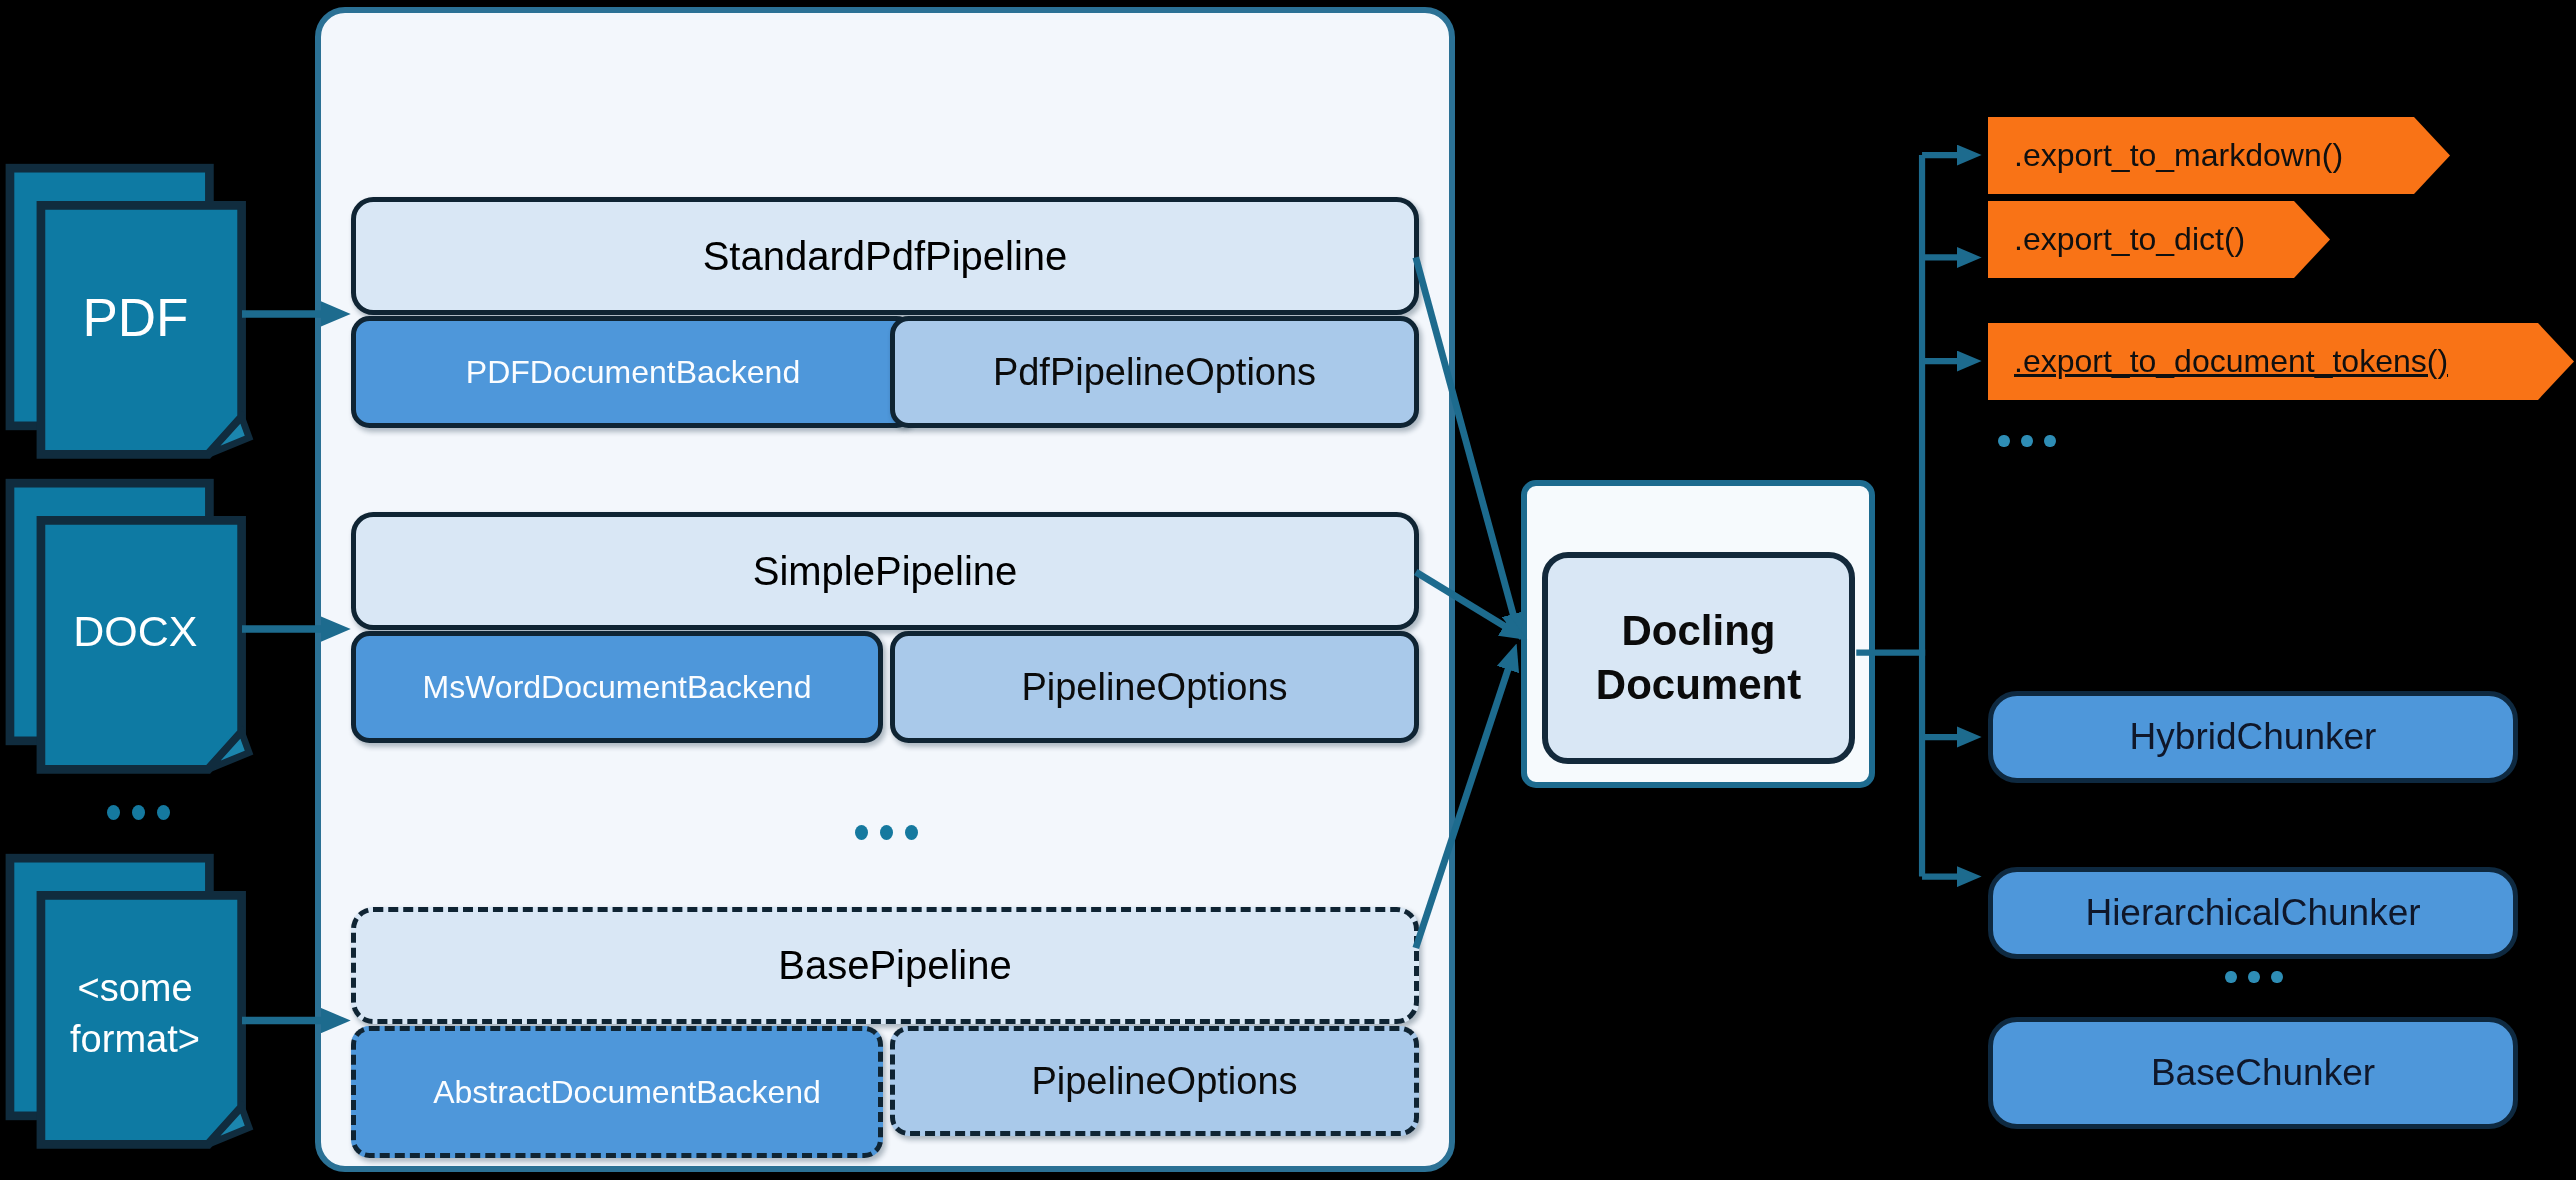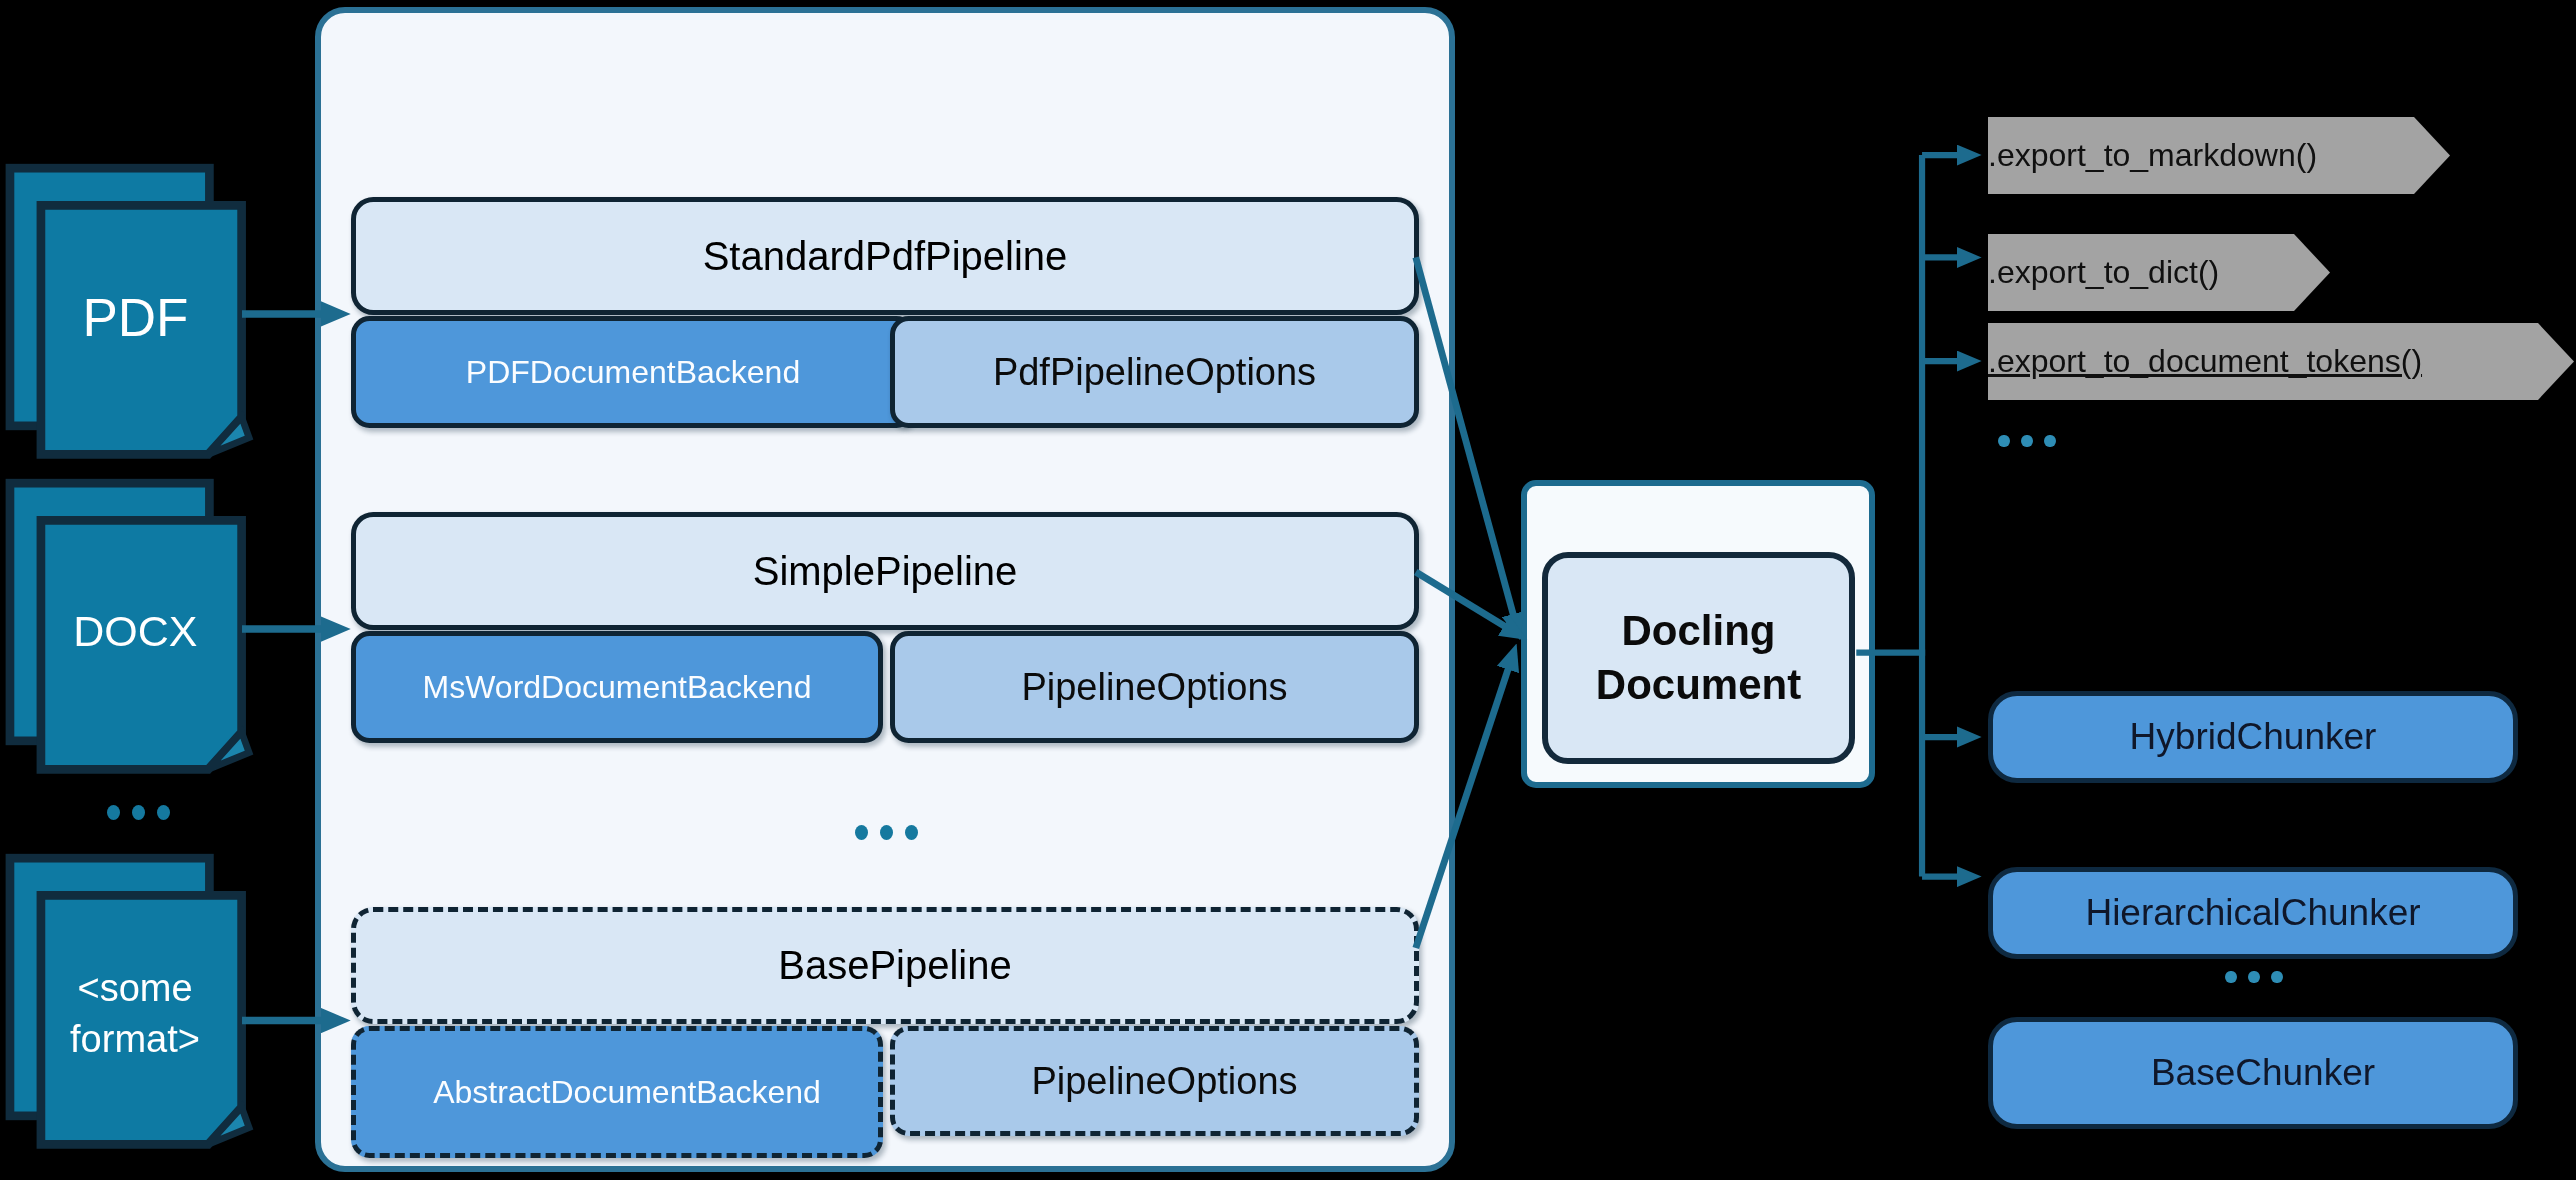--- a/index.html
+++ b/index.html
@@ -24,22 +24,22 @@
   .dashed{border-style:dashed;padding-left:20px;}
 
   
   .conv-outer{background:#f6fafd;border:6.2px solid #1d6b8f;border-radius:15px;z-index:10;
               box-shadow:5px 6.2px 8.7px rgba(0,0,0,0.55);}
   .conv-label{color:#0b0b0b;font-size:35px;}
   .docling{background:#d9e7f5;border:6.8px solid #13293b;border-radius:26px;
            color:#0b0b0b;font-size:42px;font-weight:bold;line-height:1.28;z-index:11;}
 
   
-  .chev{background:#a3a3a3;color:#101010;font-size:32px;z-index:10;
-        display:flex;align-items:center;
+  .chev{background:#f97316;color:#101010;font-size:32px;z-index:10;
+        display:flex;align-items:center;padding-left:26px;
         clip-path:polygon(0 0, calc(100% - 36px) 0, 100% 50%, calc(100% - 36px) 100%, 0 100%);}
 
   
   .chunker{background:#4e97da;border:5px solid #0e2940;border-radius:29px;
            color:#0f172a;font-size:37px;z-index:10;box-shadow:3.7px 5px 6.2px rgba(0,0,0,0.55);}
 
   
   .icon-label{color:#ffffff;z-index:12;line-height:1.32;}
 
   
@@ -99,21 +99,21 @@
 
 <div class="abs center pipe-header dashed" style="left:351px;top:907px;width:1068px;height:117px;">BasePipeline</div>
 <div class="abs center backend dashed" style="left:351px;top:1026px;width:532px;height:132px;">AbstractDocumentBackend</div>
 <div class="abs center options dashed" style="left:890px;top:1026px;width:529px;height:110px;">PipelineOptions</div>
 
 <div class="abs conv-outer" style="left:1521px;top:480px;width:354px;height:308px;"></div>
 <div class="abs center conv-label" style="left:1521px;top:492px;width:354px;height:50px;">ConversionResult</div>
 <div class="abs center docling" style="left:1542px;top:552px;width:313px;height:212px;padding:0 28px;">Docling Document</div>
 
 <div class="abs chev" style="left:1988px;top:117px;width:462px;height:77px;">.export_to_markdown()</div>
-<div class="abs chev" style="left:1988px;top:234px;width:342px;height:77px;">.export_to_dict()</div>
+<div class="abs chev" style="left:1988px;top:201px;width:342px;height:77px;">.export_to_dict()</div>
 <div class="abs chev" style="left:1988px;top:323px;width:586px;height:77px;text-decoration:underline;">.export_to_document_tokens()</div>
 <div class="abs dots small" style="left:1993px;top:433px;width:68px;height:16px;">
   <span class="dot"></span>
     <span class="dot"></span>
     <span class="dot"></span>
 </div>
 
 <div class="abs center chunker" style="left:1988px;top:691px;width:530px;height:92px;">HybridChunker</div>
 <div class="abs center chunker" style="left:1988px;top:867px;width:530px;height:92px;">HierarchicalChunker</div>
 <div class="abs dots small" style="left:2220px;top:969px;width:68px;height:16px;">

